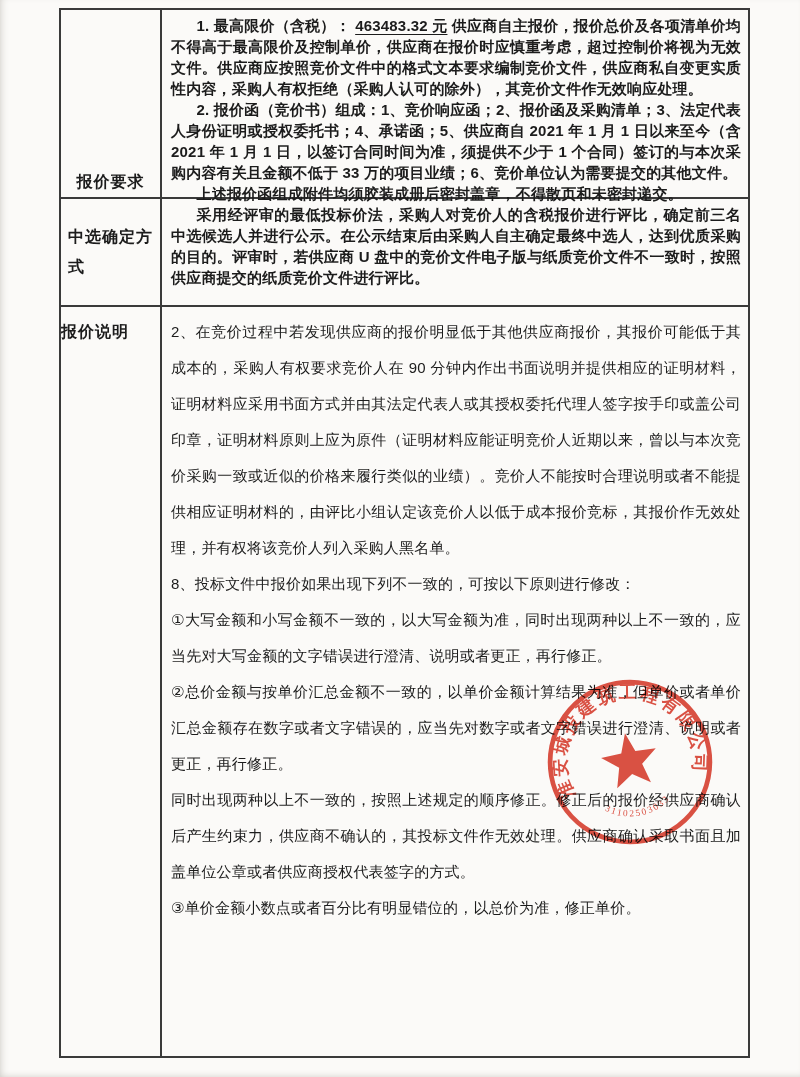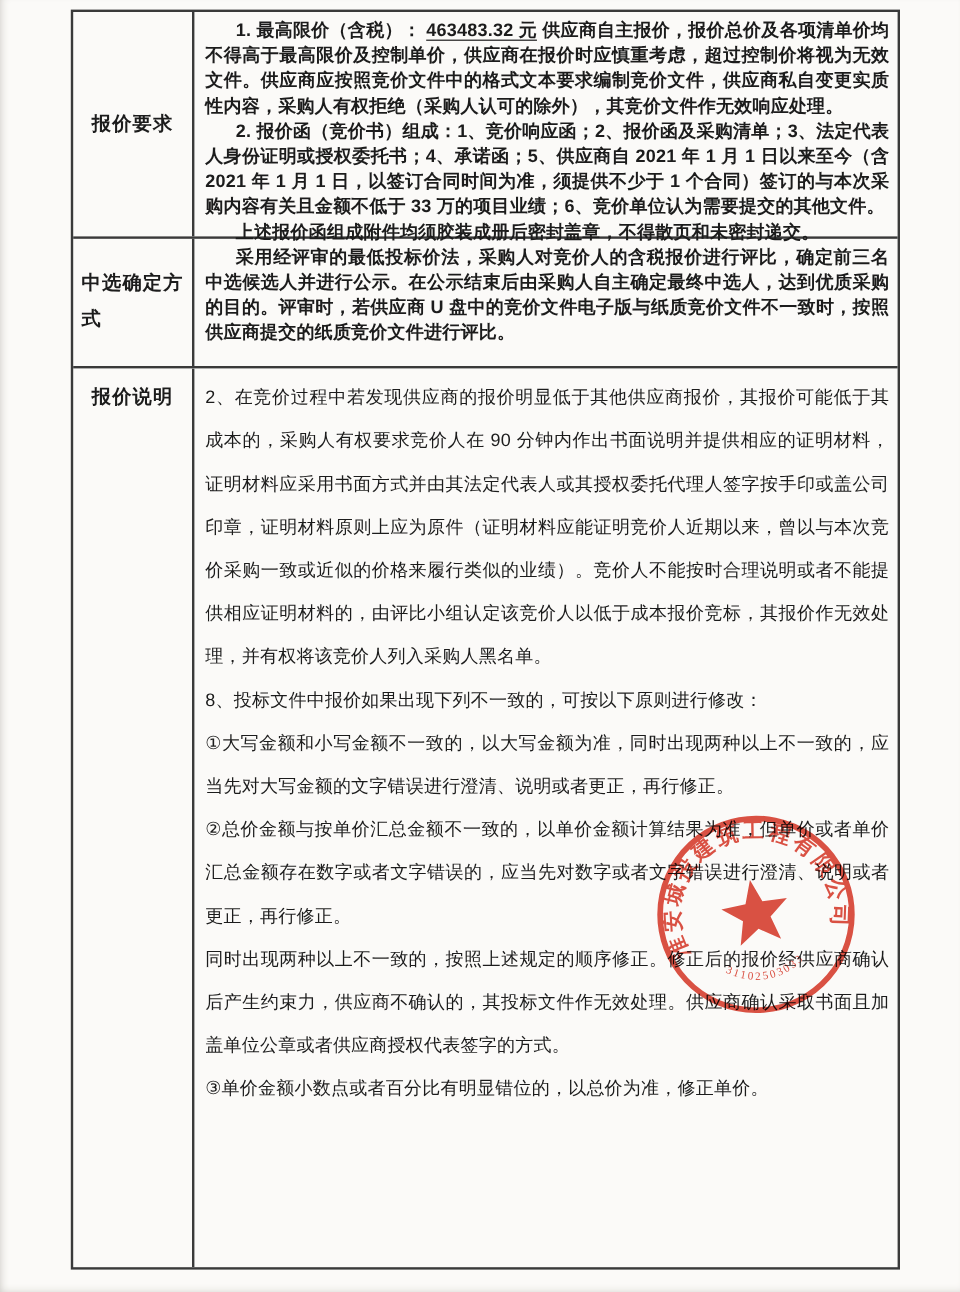--- a/index.html
+++ b/index.html
@@ -18,23 +18,23 @@
     display:flex;flex-direction:column;
   }
   .row{display:flex;box-sizing:border-box;border-bottom:2px solid #3a3a3a;}
   .row:last-child{border-bottom:none;flex:1;overflow:hidden;}
   .label-cell{
     width:101px;flex:0 0 101px;box-sizing:border-box;border-right:2px solid #3a3a3a;
     font-weight:bold;font-size:16px;letter-spacing:1px;line-height:30px;
     display:flex;
   }
   .label-inner{width:100%;}
-  .row-1 .label-cell{align-items:center;justify-content:center;text-align:center;}
+  .row-1 .label-cell{align-items:flex-end;justify-content:center;text-align:center;}
   .row-2 .label-cell{align-items:center;padding-left:7px;text-align:left;}
-  .row-3 .label-cell{align-items:flex-start;justify-content:center;text-align:center;padding-top:10px;}
+  .row-3 .label-cell{align-items:flex-start;justify-content:center;text-align:left;padding-top:10px;}
   .content-cell{
     flex:1;box-sizing:border-box;padding:5px 7px 4px 9px;
     text-align:justify;
   }
   .row-1{height:189px;}
   .row-2{height:108px;}
   .row-1 .content-cell,.row-2 .content-cell{
     font-weight:bold;font-size:15px;line-height:21px;letter-spacing:0.2px;
   }
   .row-3 .content-cell{

